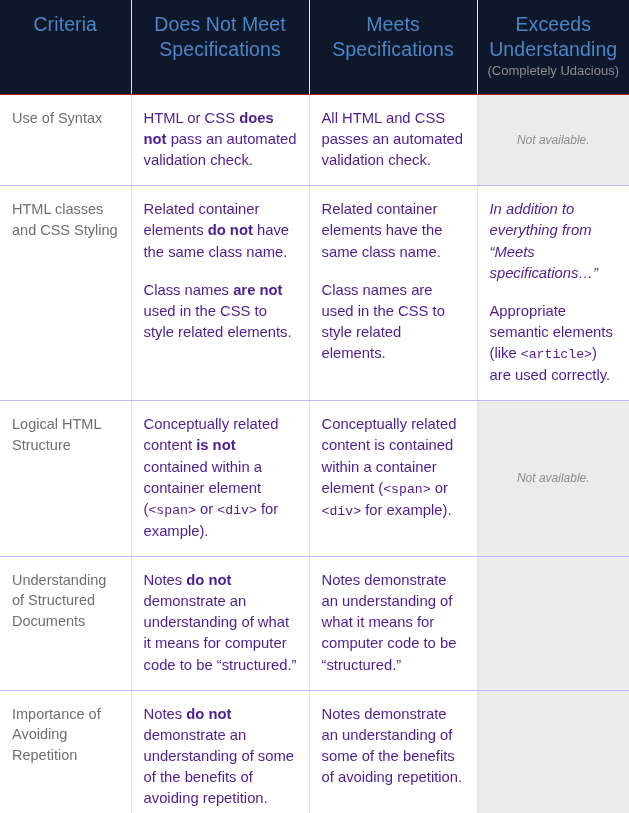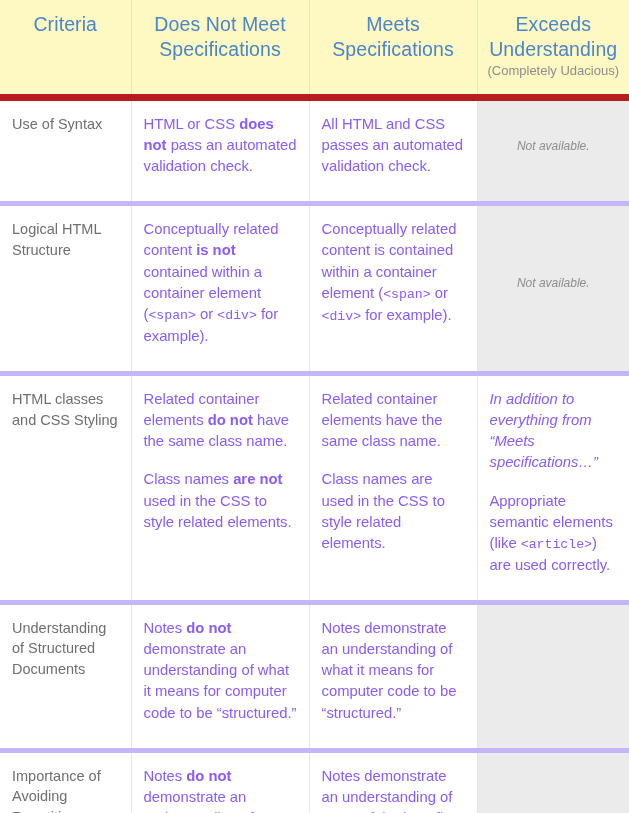--- a/index.html
+++ b/index.html
@@ -24,22 +24,22 @@
   col.c-dnm      { width: 178px; }
   col.c-meets    { width: 168px; }
   col.c-exceeds  { width: 152px; }
 
   
   thead th {
     vertical-align: top;
     text-align: center;
     padding: 12px 10px 14px 10px;
     font-weight: normal;
-    background: #fef9c3;
-    border-bottom: 7px solid #b91c1c;
+    background: #0f172a;
+    border-bottom: 1px solid #b91c1c;
   }
   thead th.sep { border-left: 1px solid #e2e2e2; }
 
   .hdr-title {
     color: #4a86c8;
     font-size: 19.5px;
     line-height: 1.28;
     letter-spacing: 0.1px;
   }
   .hdr-sub {
@@ -59,33 +59,33 @@
   }
   .section-label {
     font-weight: bold;
     font-size: 14.5px;
     color: #585858;
   }
 
   
   tbody td {
     vertical-align: top;
-    border-bottom: 5px solid #c4b5fd;
-    padding: 13px 12px 24px 12px;
+    border-bottom: 1px solid #c4b5fd;
+    padding: 13px 12px 14px 12px;
     background: #ffffff;
   }
   tbody td.sep { border-left: 1px solid #e6e6e6; }
 
   td.crit {
     color: #6f6f6f;
     font-size: 14.5px;
     line-height: 1.42;
   }
   td.desc {
-    color: #8b5cf6;
+    color: #4c1d95;
     font-size: 14.8px;
     line-height: 1.43;
   }
   td.desc p { margin: 0; }
   td.desc p + p { margin-top: 17px; }
   td.desc b { font-weight: bold; }
 
   code, .mono {
     font-family: "Liberation Mono", monospace;
     font-size: 13.2px;
@@ -141,43 +141,43 @@
         <td class="crit">Use of Syntax</td>
         <td class="desc sep">
           <p><span>HTML or CSS </span><b>does not</b><span> pass an automated validation check.</span></p>
         </td>
         <td class="desc sep">
           <p><span>All HTML and CSS passes an automated validation check.</span></p>
         </td>
         <td class="na">Not available.</td>
       </tr>
       <tr>
-        <td class="crit">Logical HTML Structure</td>
-        <td class="desc sep">
-          <p><span>Conceptually related content </span><b>is not</b><span> contained within a container element (</span><code>&lt;span&gt;</code><span> or </span><code>&lt;div&gt;</code><span> for example).</span></p>
-        </td>
-        <td class="desc sep">
-          <p><span>Conceptually related content is contained within a container element (</span><code>&lt;span&gt;</code><span> or </span><code>&lt;div&gt;</code><span> for example).</span></p>
-        </td>
-        <td class="na">Not available.</td>
-      </tr>
-      <tr>
         <td class="crit">HTML classes and CSS Styling</td>
         <td class="desc sep">
           <p><span>Related container elements </span><b>do not</b><span> have the same class name.</span></p>
           <p><span>Class names </span><b>are not</b><span> used in the CSS to style related elements.</span></p>
         </td>
         <td class="desc sep">
           <p><span>Related container elements have the same class name.</span></p>
           <p><span>Class names are used in the CSS to style related elements.</span></p>
         </td>
         <td class="desc exceeds">
           <p><i>In addition to everything from “Meets specifications…”</i></p>
           <p><span>Appropriate semantic elements (like </span><code>&lt;article&gt;</code><span>) are used correctly.</span></p>
         </td>
+      </tr>
+      <tr>
+        <td class="crit">Logical HTML Structure</td>
+        <td class="desc sep">
+          <p><span>Conceptually related content </span><b>is not</b><span> contained within a container element (</span><code>&lt;span&gt;</code><span> or </span><code>&lt;div&gt;</code><span> for example).</span></p>
+        </td>
+        <td class="desc sep">
+          <p><span>Conceptually related content is contained within a container element (</span><code>&lt;span&gt;</code><span> or </span><code>&lt;div&gt;</code><span> for example).</span></p>
+        </td>
+        <td class="na">Not available.</td>
       </tr>
       <tr>
         <td class="crit">Understanding of Structured Documents</td>
         <td class="desc sep">
           <p><span>Notes </span><b>do not</b><span> demonstrate an understanding of what it means for computer code to be “structured.”</span></p>
         </td>
         <td class="desc sep">
           <p><span>Notes demonstrate an understanding of what it means for computer code to be “structured.”</span></p>
         </td>
         <td class="empty"></td>

